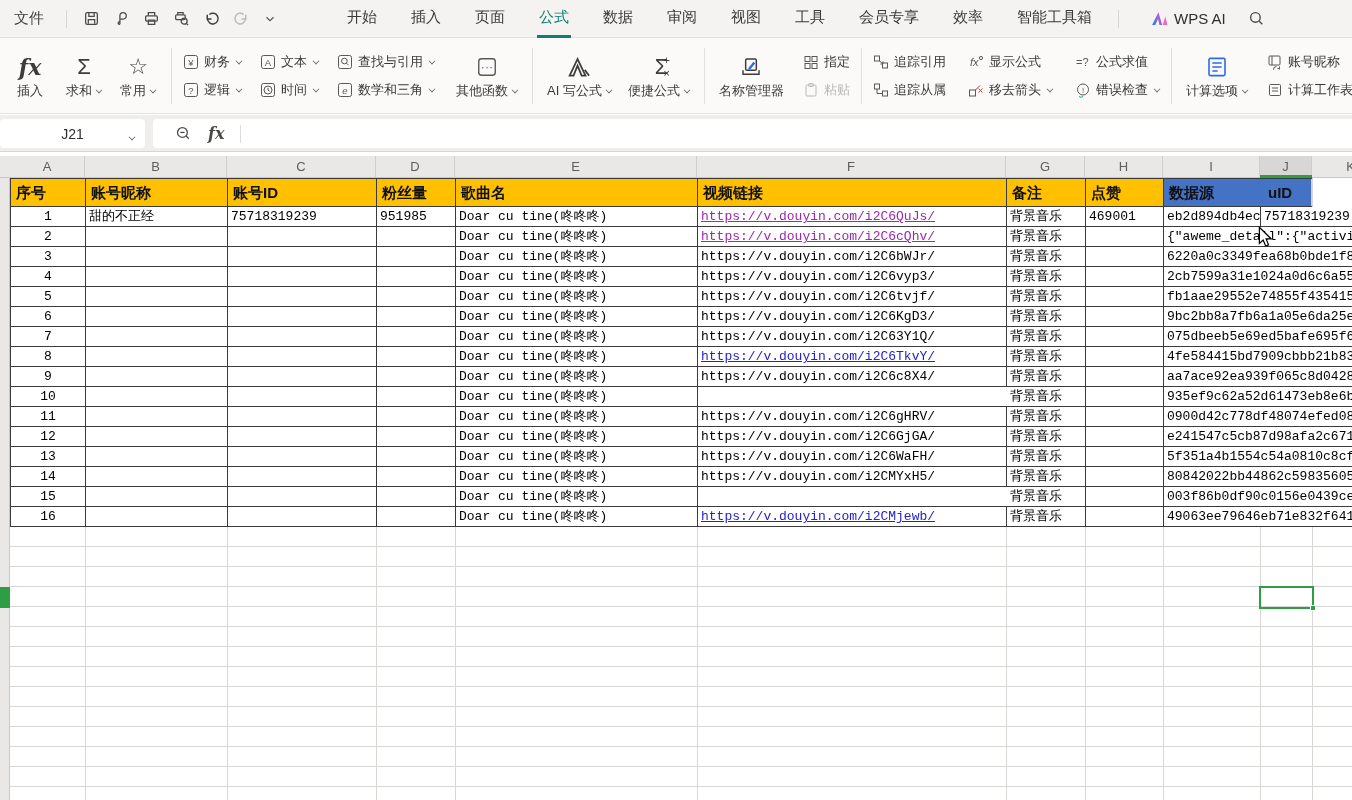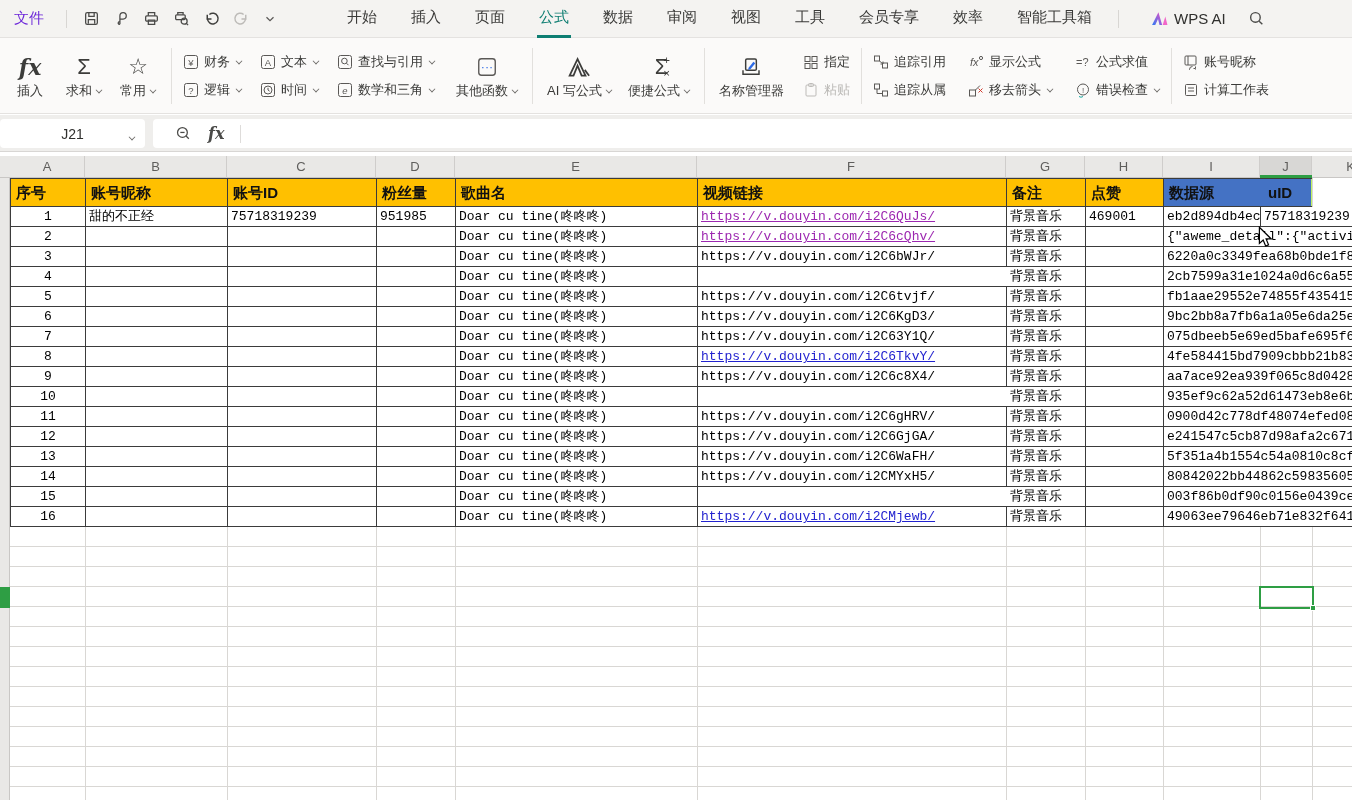--- a/index.html
+++ b/index.html
@@ -7,21 +7,21 @@
     --grid:#D9D7D4; --tbl:#3b3b3b; --ink:#3a3a38;
   }
   *{margin:0;padding:0;box-sizing:border-box;}
   html,body{width:1352px;height:800px;}
   body{position:relative;overflow:hidden;background:#fff;
        font-family:"Liberation Sans","DejaVu Sans",sans-serif;color:#333;}
 
   
   .menubar{position:absolute;left:0;top:0;width:1352px;height:38px;background:#F4F3F1;
            border-bottom:1px solid #E4E2E0;display:flex;align-items:center;font-size:15px;}
-  .filebtn{padding:0 16px 0 14px;color:#6d28d9;cursor:pointer;}
+  .filebtn{padding:0 16px 0 14px;color:#404040;cursor:pointer;}
   .vsep{width:1px;height:18px;background:#D8D6D3;margin:0 6px;}
   .qat{display:flex;align-items:center;gap:13px;padding:0 10px;}
   .qat svg{display:block;}
   .tabs{display:flex;align-items:center;gap:30px;margin-left:58px;}
   .mtab{position:relative;color:#3a3a38;cursor:pointer;padding:9px 2px 8px;border-bottom:3px solid transparent;}
   .mtab.active{color:var(--teal);border-bottom-color:var(--teal);}
   .wpsai{display:flex;align-items:center;gap:6px;margin-left:26px;color:#2f2f2d;cursor:pointer;}
   .searchbtn{margin-left:22px;cursor:pointer;display:flex;}
 
   
@@ -408,20 +408,32 @@
             </svg>
           </span>
         <span>错误检查</span>
           <span class="chev"></span>
       </div>
     </div>
   </div>
   <div class="rsep"></div>
 
   <div class="rgroup" style="gap:8px;">
+    <div class="bigbtn">
+      <span class="bicon">
+          <svg width="24" height="24" viewBox="0 0 18 18" fill="none" stroke="#2E6BE6" stroke-width="1.2">
+            <rect x="3" y="2.5" width="12" height="13" rx="1"></rect>
+            <path d="M5.5 6h7M5.5 9h7M5.5 12h4"></path>
+          </svg>
+        </span>
+      <span class="blab">
+          <span>计算选项</span>
+          <span class="chev"></span>
+        </span>
+    </div>
     <div class="fncol">
       <div class="smallbtn">
         <span class="ric">
             <svg width="16" height="16" viewBox="0 0 16 16" fill="none" stroke="#5a5856">
               <rect x="2" y="2" width="11" height="9" rx="1"></rect>
               <path d="M5 2v9M9.5 12.5a3 3 0 1 0 3 3"></path>
               <path d="M12.5 12.5v2h-2" stroke-width="1"></path>
             </svg>
           </span>
         <span>账号昵称</span>
@@ -536,20 +548,21 @@
       <div class="cell" style="left: 996px; width: 79px;">背景音乐</div>
       <div class="cell" style="left: 1075px; width: 78px;"></div>
       <div class="cell noborder" style="left: 1153px; width: 189px;">6220a0c3349fea68b0bde1f8</div>
     </div>
     <div class="cellrow" style="top: 267px;">
       <div class="cell num" style="left: 0px; width: 75px;">4</div>
       <div class="cell" style="left: 75px; width: 142px;"></div>
       <div class="cell" style="left: 217px; width: 149px;"></div>
       <div class="cell" style="left: 366px; width: 79px;"></div>
       <div class="cell" style="left: 445px; width: 242px;">Doar cu tine(咚咚咚)</div>
+      <div class="cell" style="left: 687px; width: 309px;"><span class="">https://v.douyin.com/i2C6vyp3/</span></div>
       <div class="cell" style="left: 996px; width: 79px;">背景音乐</div>
       <div class="cell" style="left: 1075px; width: 78px;"></div>
       <div class="cell noborder" style="left: 1153px; width: 189px;">2cb7599a31e1024a0d6c6a55</div>
     </div>
     <div class="cellrow" style="top: 287px;">
       <div class="cell num" style="left: 0px; width: 75px;">5</div>
       <div class="cell" style="left: 75px; width: 142px;"></div>
       <div class="cell" style="left: 217px; width: 149px;"></div>
       <div class="cell" style="left: 366px; width: 79px;"></div>
       <div class="cell" style="left: 445px; width: 242px;">Doar cu tine(咚咚咚)</div>

